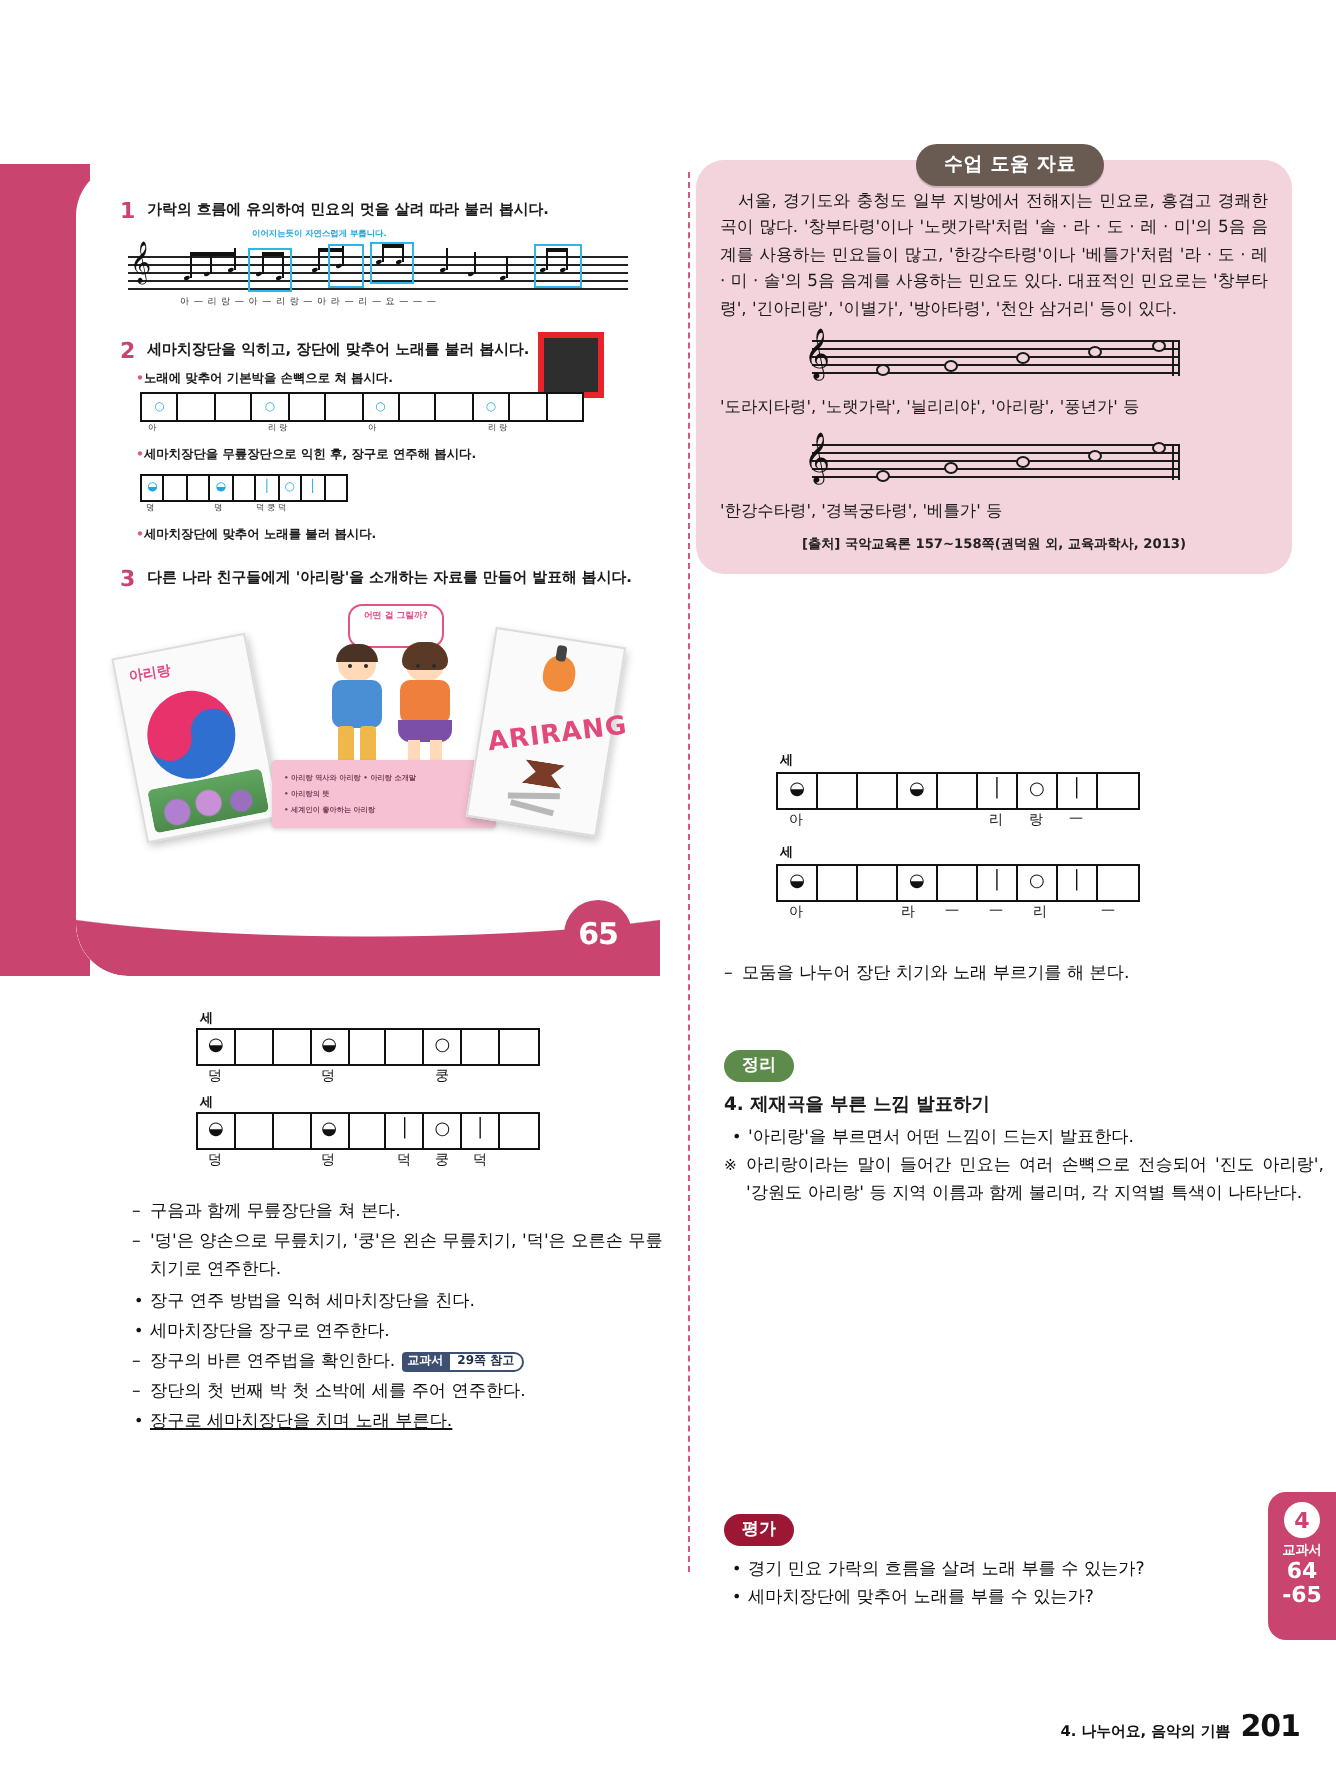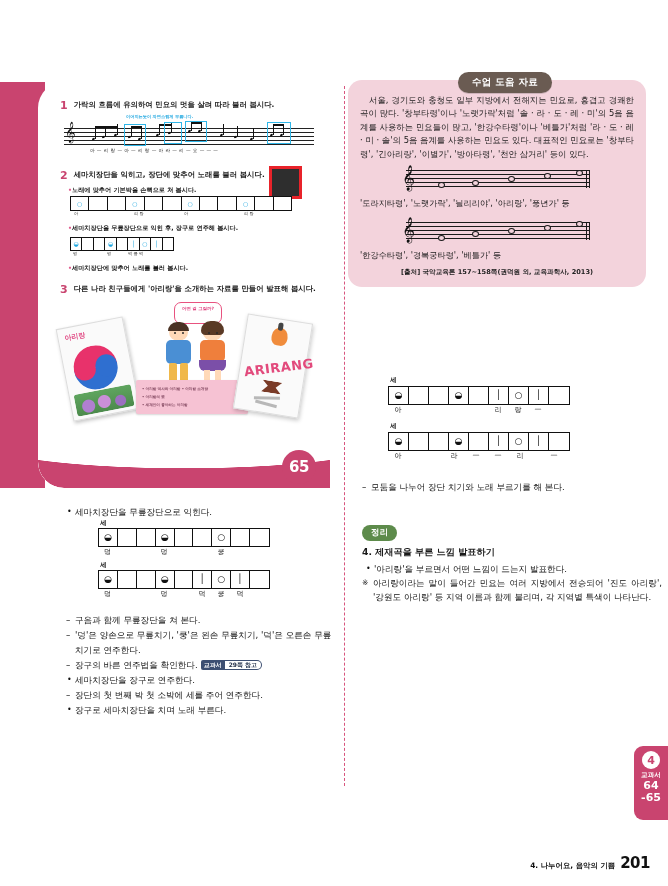--- a/index.html
+++ b/index.html
@@ -356,21 +356,20 @@
         </div>
       </div>
 
       <div class="inset-bottom-band"></div>
       <div class="page-badge">65</div>
     </div>
   </div>
 
   <div style="position:absolute;left:66px;top:505px;width:272px;">
 
-    <div class="body-txt b-dot">세마치장단을 무릎장단으로 익힌다.</div>
 
     <div style="position:relative;margin:9px 0 0 32px;width:172px;">
       <div class="rg-mark" style="left:2px;top:-9px;">세</div>
       <div class="rg" style="height:19px;">
         <span style="width:11.11%">◒</span>
         <span style="width:11.11%"></span>
         <span style="width:11.11%"></span>
         <span style="width:11.11%">◒</span>
         <span style="width:11.11%"></span>
         <span style="width:11.11%"></span>
@@ -403,29 +402,30 @@
         <span style="left:66px">덩</span>
         <span style="left:104px">덕</span>
         <span style="left:123px">쿵</span>
         <span style="left:142px">덕</span>
       </div>
     </div>
 
     <div style="margin-top:13px;">
       <div class="body-txt b-dash" style="margin-bottom:1px;">구음과 함께 무릎장단을 쳐 본다.</div>
       <div class="body-txt b-dash" style="margin-bottom:1px;">'덩'은 양손으로 무릎치기, '쿵'은 왼손 무릎치기, '덕'은 오른손 무릎치기로 연주한다.</div>
+      <div class="body-txt b-dot" style="margin-bottom:1px;">장구 연주 방법을 익혀 세마치장단을 친다.</div>
+      <div class="body-txt b-dot" style="margin-bottom:1px;">세마치장단을 장구로 연주한다.</div>
       <div class="body-txt b-dash" style="margin-bottom:1px;">
         <span>장구의 바른 연주법을 확인한다.</span><span class="ref-tag">
             <span class="a">교과서</span>
             <span class="b">29쪽 참고</span>
           </span>
       </div>
-      <div class="body-txt b-dot" style="margin-bottom:1px;">세마치장단을 장구로 연주한다.</div>
       <div class="body-txt b-dash" style="margin-bottom:1px;">장단의 첫 번째 박 첫 소박에 세를 주어 연주한다.</div>
-      <div class="body-txt b-dot" style="margin-bottom:11px;">장구로 세마치장단을 치며 노래 부른다.</div>
+      <div class="body-txt b-dot" style="margin-bottom:11px;text-decoration:underline;">장구로 세마치장단을 치며 노래 부른다.</div>
     </div>
   </div>
 
   <div class="dash-line"></div>
 
   <div class="right-col">
 
     <div class="help-card">
       <p class="help-body">서울, 경기도와 충청도 일부 지방에서 전해지는 민요로, 흥겹고 경쾌한 곡이 많다. '창부타령'이나 '노랫가락'처럼 '솔 · 라 · 도 · 레 · 미'의 5음 음계를 사용하는 민요들이 많고, '한강수타령'이나 '베틀가'처럼 '라 · 도 · 레 · 미 · 솔'의 5음 음계를 사용하는 민요도 있다. 대표적인 민요로는 '창부타령', '긴아리랑', '이별가', '방아타령', '천안 삼거리' 등이 있다.</p>
 
@@ -511,23 +511,28 @@
         <span style="left:166px">—</span>
       </div>
     </div>
 
     <div class="body-txt b-dash" style="position:absolute;left:20px;top:480px;width:296px;">모둠을 나누어 장단 치기와 노래 부르기를 해 본다.</div>
 
     <div style="position:absolute;left:20px;top:520px;width:300px;">
       <span class="sec-pill pill-green">정리</span>
       <div class="num-head">4. 제재곡을 부른 느낌 발표하기</div>
       <div class="body-txt b-dot" style="margin-left:3px;">'아리랑'을 부르면서 어떤 느낌이 드는지 발표한다.</div>
-      <div class="body-txt star" style="text-align:justify;">아리랑이라는 말이 들어간 민요는 여러 지방에서 전승되어 '진도 아리랑', '강원도 아리랑' 등 지역 이름과 함께 불리며, 각 지역별 특색이 나타난다.</div>
-    </div>
-
+      <div class="body-txt star" style="text-align:justify;">아리랑이라는 말이 들어간 민요는 여러 손뼉으로 전승되어 '진도 아리랑', '강원도 아리랑' 등 지역 이름과 함께 불리며, 각 지역별 특색이 나타난다.</div>
+    </div>
+
+    <div style="position:absolute;left:20px;top:752px;width:290px;">
+      <span class="sec-pill pill-red">평가</span>
+      <div class="body-txt b-dot" style="margin-top:5px;margin-left:3px;">경기 민요 가락의 흐름을 살려 노래 부를 수 있는가?</div>
+      <div class="body-txt b-dot" style="margin-left:3px;">세마치장단에 맞추어 노래를 부를 수 있는가?</div>
+    </div>
   </div>
 
   <div class="side-tab">
     <div class="circ">4</div>
     <div class="t1">교과서</div>
     <div class="t2">64</div>
     <div class="t3">-65</div>
   </div>
 
   <div class="footer">

